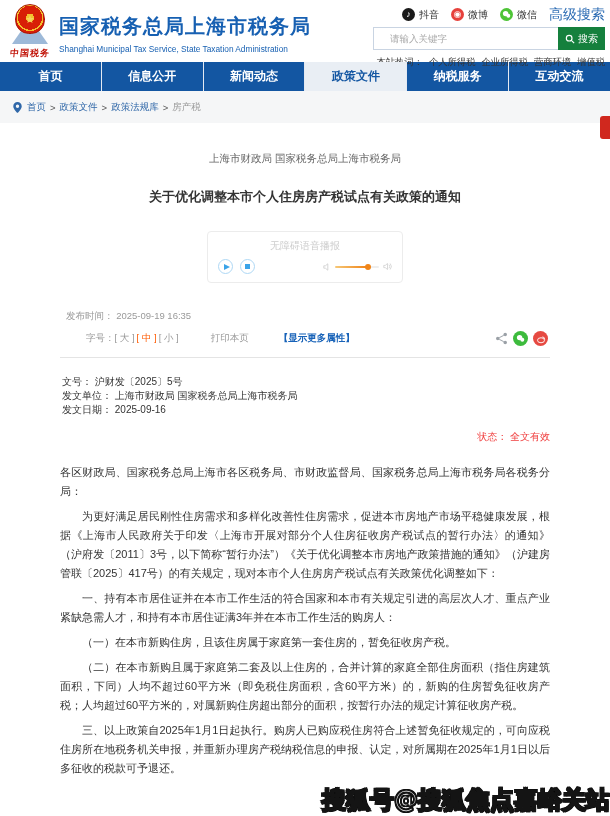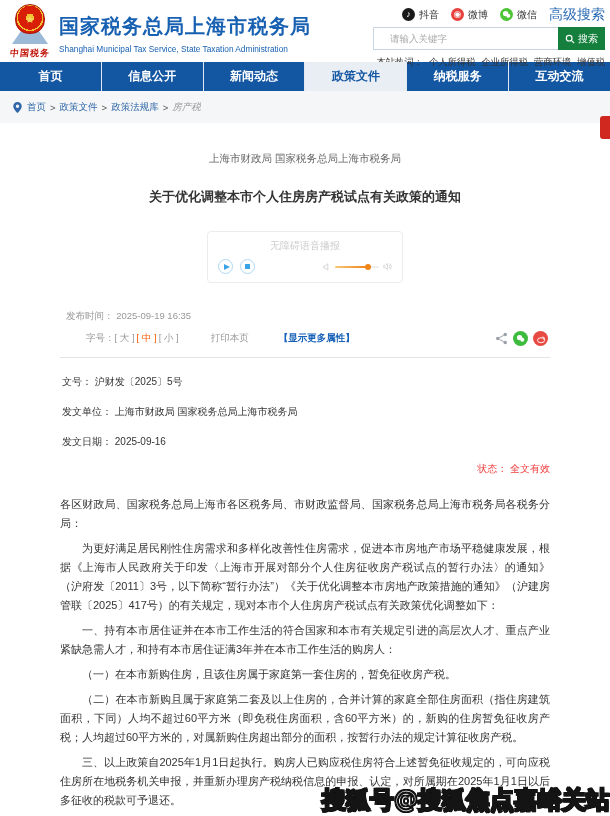--- a/index.html
+++ b/index.html
@@ -51,21 +51,21 @@
   .nav-item { flex: 1; display: flex; align-items: center; justify-content: center;
     color: #fff; font-size: 12px; font-weight: bold; border-right: 1px solid #e3e9f2; cursor: pointer; }
   .nav-item:last-child { border-right: none; }
   .nav-item.active { background: #e9eef4; color: #1356a2; }
   
   .crumb-bar { height: 32px; background: #f5f6f7; display: flex; align-items: center;
     padding: 0 13px; font-size: 9.5px; }
   .crumb-bar .pin { margin-right: 5px; display: inline-flex; }
   .crumb-link { color: #2f67a8; cursor: pointer; }
   .crumb-sep { color: #555; margin: 0 4px; }
-  .crumb-current { color: #999; font-style: italic; }
+  .crumb-current { color: #999; }
   
   .red-tab { position: absolute; right: 0; top: 116px; width: 10px; height: 23px;
     background: #d0281e; border-radius: 3px 0 0 3px; cursor: pointer; }
   
   .article { padding: 0 60px; position: relative; }
   .agency-line { text-align: center; color: #666; font-size: 10.5px; margin-top: 29px; }
   .doc-title { text-align: center; color: #333; font-size: 13px; font-weight: bold; margin-top: 22px; }
   .audio-box { width: 196px; margin: 25px auto 0; border: 1px solid #ececec; border-radius: 4px;
     padding: 7px 10px 8px; }
   .audio-label { text-align: center; color: #ccc; font-size: 10px; }
@@ -90,21 +90,21 @@
   .fs-item.active { color: #ff5a00; }
   .print-link { margin-left: 30px; cursor: pointer; color: #999; }
   .more-link { margin-left: 30px; color: #1762b8; font-weight: bold; cursor: pointer; }
   .share-icons { margin-left: auto; display: flex; align-items: center; gap: 5px; }
   .share-circle { width: 15px; height: 15px; border-radius: 50%; display: inline-flex;
     align-items: center; justify-content: center; cursor: pointer; }
   .share-circle.green { background: #3dbb3d; }
   .share-circle.red { background: #e64a42; }
   
   .doc-info { margin-top: 17px; font-size: 10px; color: #333; padding-left: 2px; }
-  .doc-info .row { margin-top: 16px; }
+  .doc-info .row { margin-top: 0; }
   .doc-info .row:first-child { margin-top: 0; }
   .status-row { text-align: right; color: #f04040; font-size: 10px; margin-top: 13px; }
   
   .body-text { margin-top: 19px; font-size: 11px; color: #333; line-height: 19px; text-align: justify; }
   .body-text p { margin-bottom: 6px; text-indent: 2em; }
   .body-text p.flush { text-indent: 0; }
   
   .watermark { position: absolute; right: 0; bottom: 0; font-size: 24px; font-weight: bold;
     font-family: "DejaVu Sans", sans-serif; color: #fff;
     -webkit-text-stroke: 1.7px #141414;

